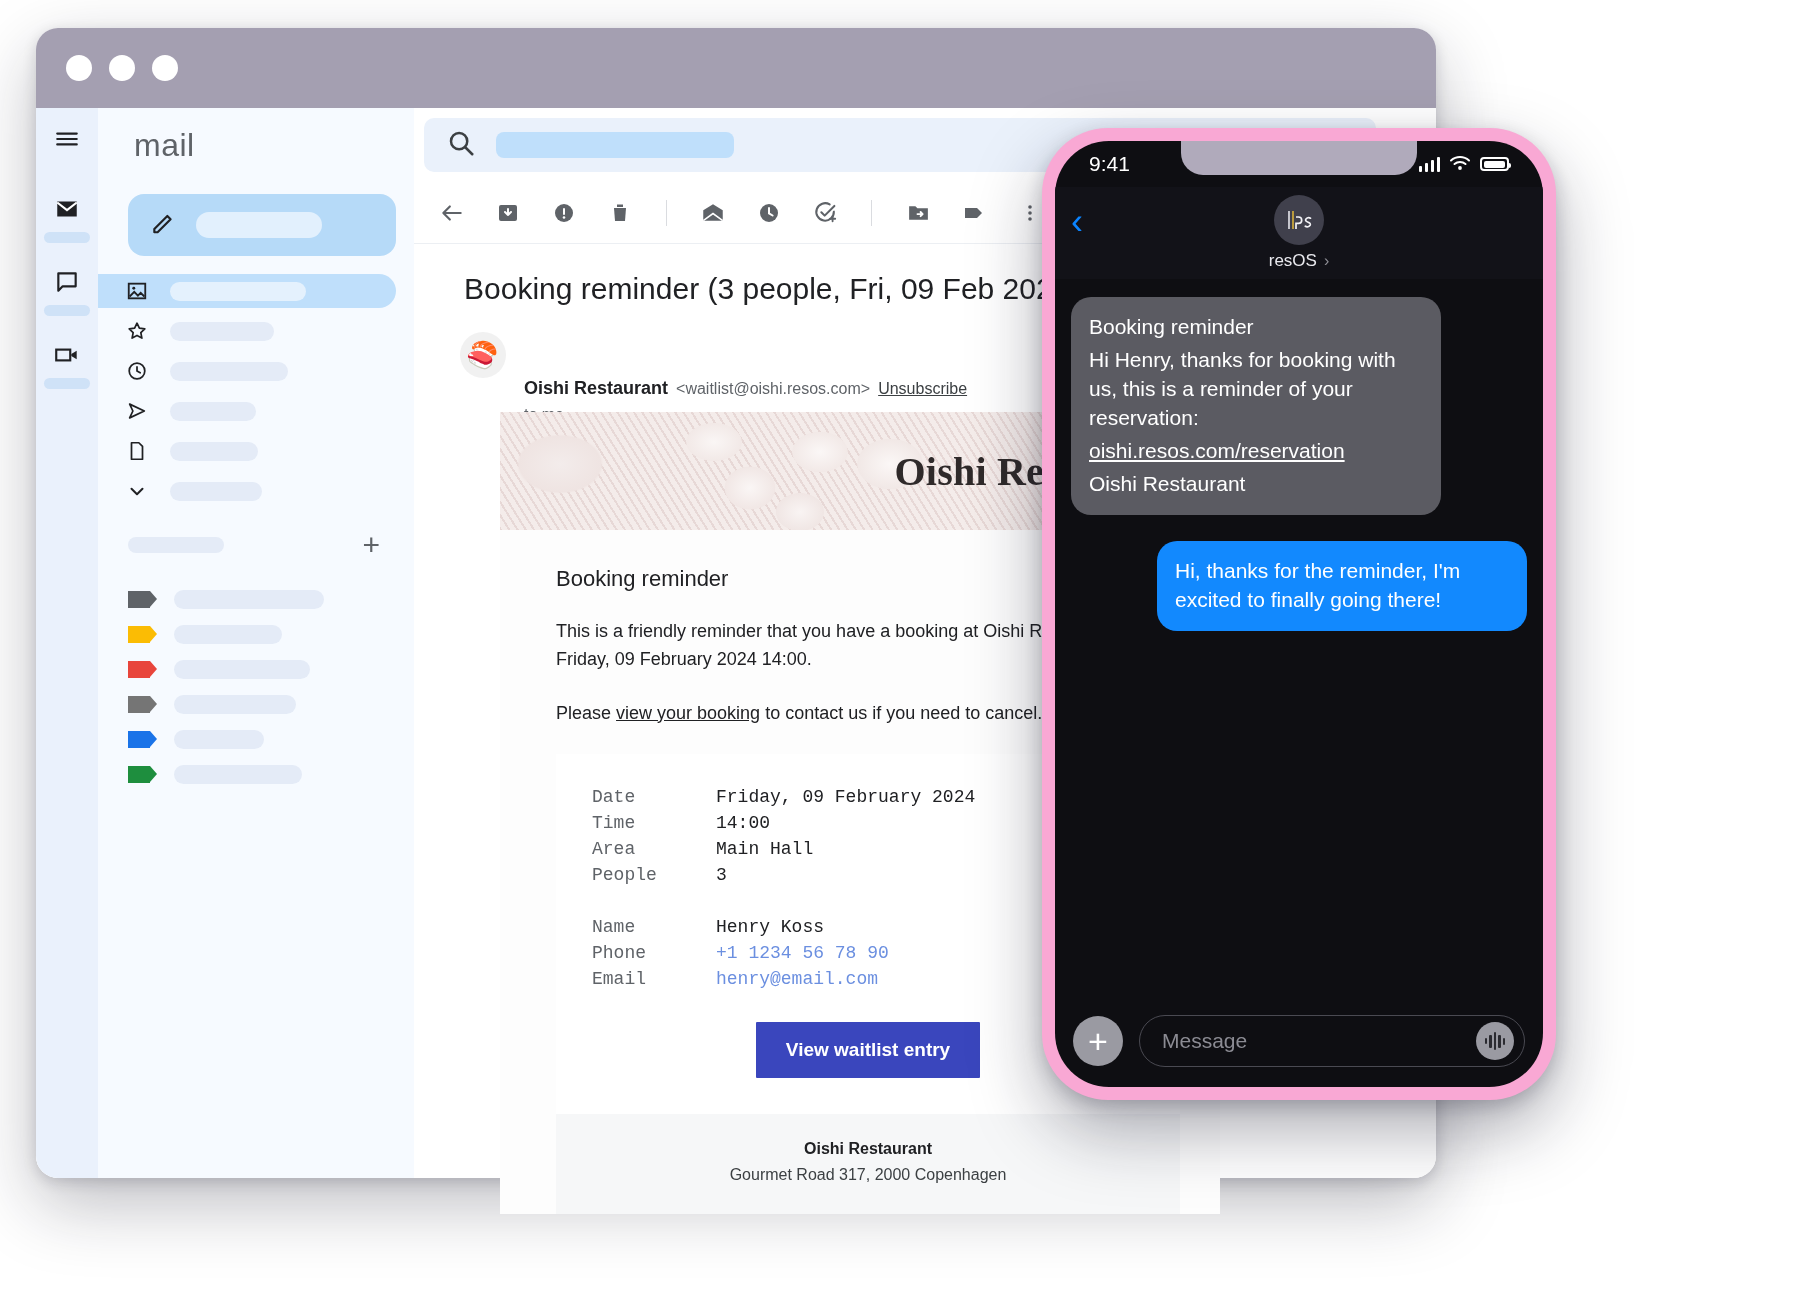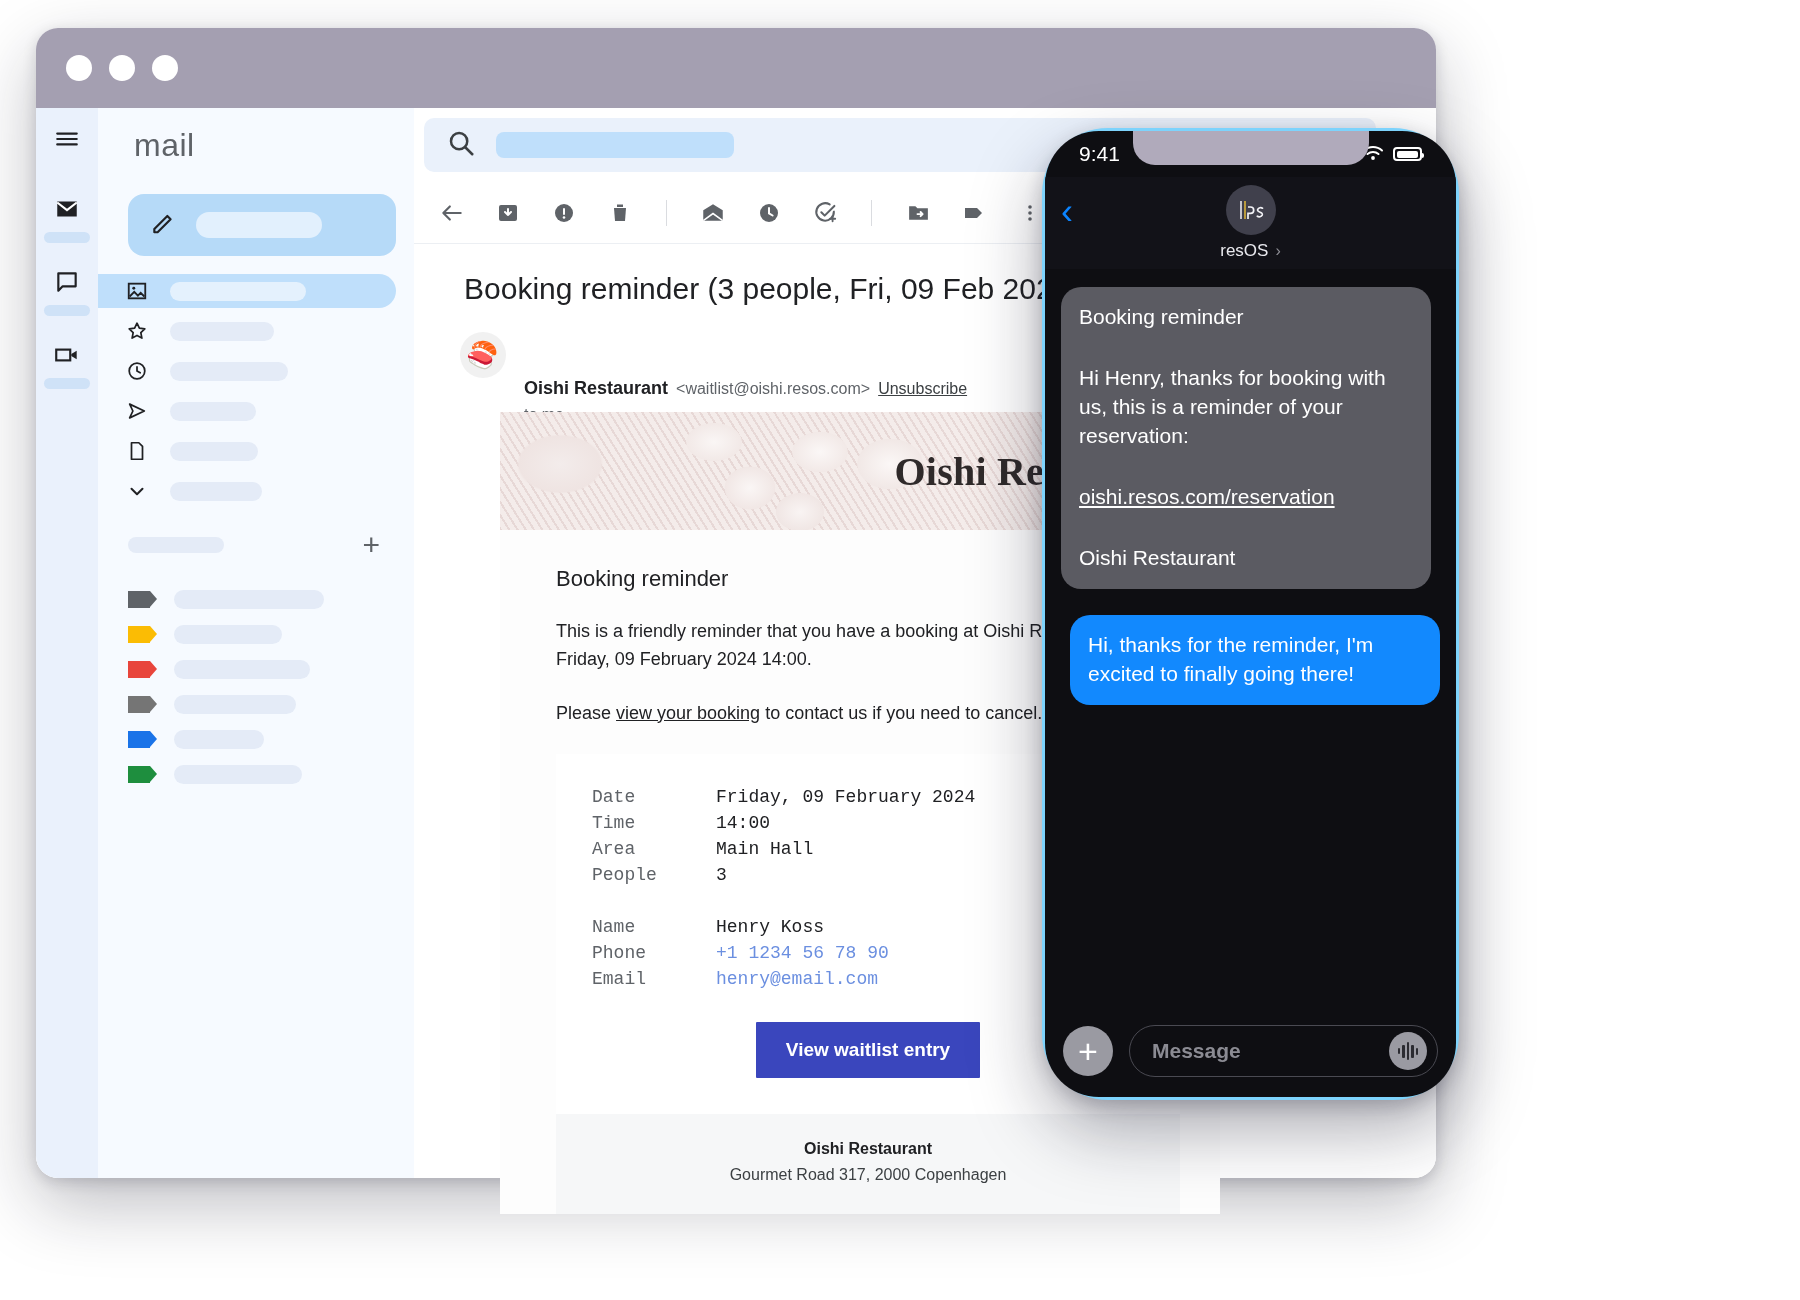--- a/index.html
+++ b/index.html
@@ -171,24 +171,24 @@
   }
   .email-footer {
     background: #f6f7f8; text-align: center; padding: 26px 0 30px 0;
   }
   .ft-name { font-size: 16px; font-weight: 700; color: #202124; }
   .ft-addr { font-size: 16px; color: #3c4043; margin-top: 8px; }
 
   
   .phone {
     position: absolute; left: 1042px; top: 128px;
-    width: 417px; height: 972px;
+    width: 514px; height: 972px;
     border-radius: 66px;
-    background: #7dd3fc;
-    padding: 3px;
+    background: #f9a8d4;
+    padding: 13px;
     box-shadow: 0 30px 70px rgba(20,20,40,.35), 0 6px 18px rgba(20,20,40,.2);
   }
   .phone-screen {
     width: 100%; height: 100%; border-radius: 54px; background: #0e0e12;
     position: relative; overflow: hidden;
   }
   .notch {
     position: absolute; left: 50%; transform: translateX(-50%); top: 0;
     width: 236px; height: 34px; background: #b0aabb;
     border-radius: 0 0 22px 22px; z-index: 5;
@@ -214,37 +214,36 @@
     background: #40404c; display: flex; align-items: center; justify-content: center;
   }
   .contact-name { color: #e9e9ee; font-size: 17px; margin-top: 6px; display: flex; align-items: center; gap: 7px; }
   .contact-name .chev { color: #8e8e95; font-size: 16px; }
 
   .chat-area { padding: 18px 16px 0 16px; }
   .bubble { max-width: 370px; border-radius: 20px; padding: 16px 18px; font-size: 21px; line-height: 1.38; }
   .bubble.in { background: #5b5b62; color: #ffffff; }
   .bubble.out { background: #1289fe; color: #ffffff; margin-left: auto; margin-top: 26px; }
   .bubble p { margin: 0; }
-  .bubble p + p { margin-top: 32px; }
+  .bubble p + p { margin-top: 4px; }
   .bubble u { text-decoration: underline; }
 
   .compose-bar {
     position: absolute; left: 0; right: 0; bottom: 0; height: 92px;
     display: flex; align-items: center; gap: 16px; padding: 0 18px;
   }
   .plus-circle {
     width: 50px; height: 50px; border-radius: 50%; background: #9a9aa2;
     display: flex; align-items: center; justify-content: center;
     color: #fff; font-size: 34px; font-weight: 300; cursor: pointer;
   }
   .msg-input {
     flex: 1 1 auto; height: 52px; border: 1.5px solid #4a4a52; border-radius: 26px;
     display: flex; align-items: center; padding: 0 10px 0 22px; color: #8b8b93; font-size: 21px;
     justify-content: space-between;
-    font-weight: bold;
   }
   .audio-circle {
     width: 38px; height: 38px; border-radius: 50%; background: #9a9aa2;
     display: flex; align-items: center; justify-content: center; gap: 2px;
   }
   .audio-circle i { display: block; width: 2.5px; background: #2b2b31; border-radius: 1px; }
 </style>
 </head>
 <body>
 

